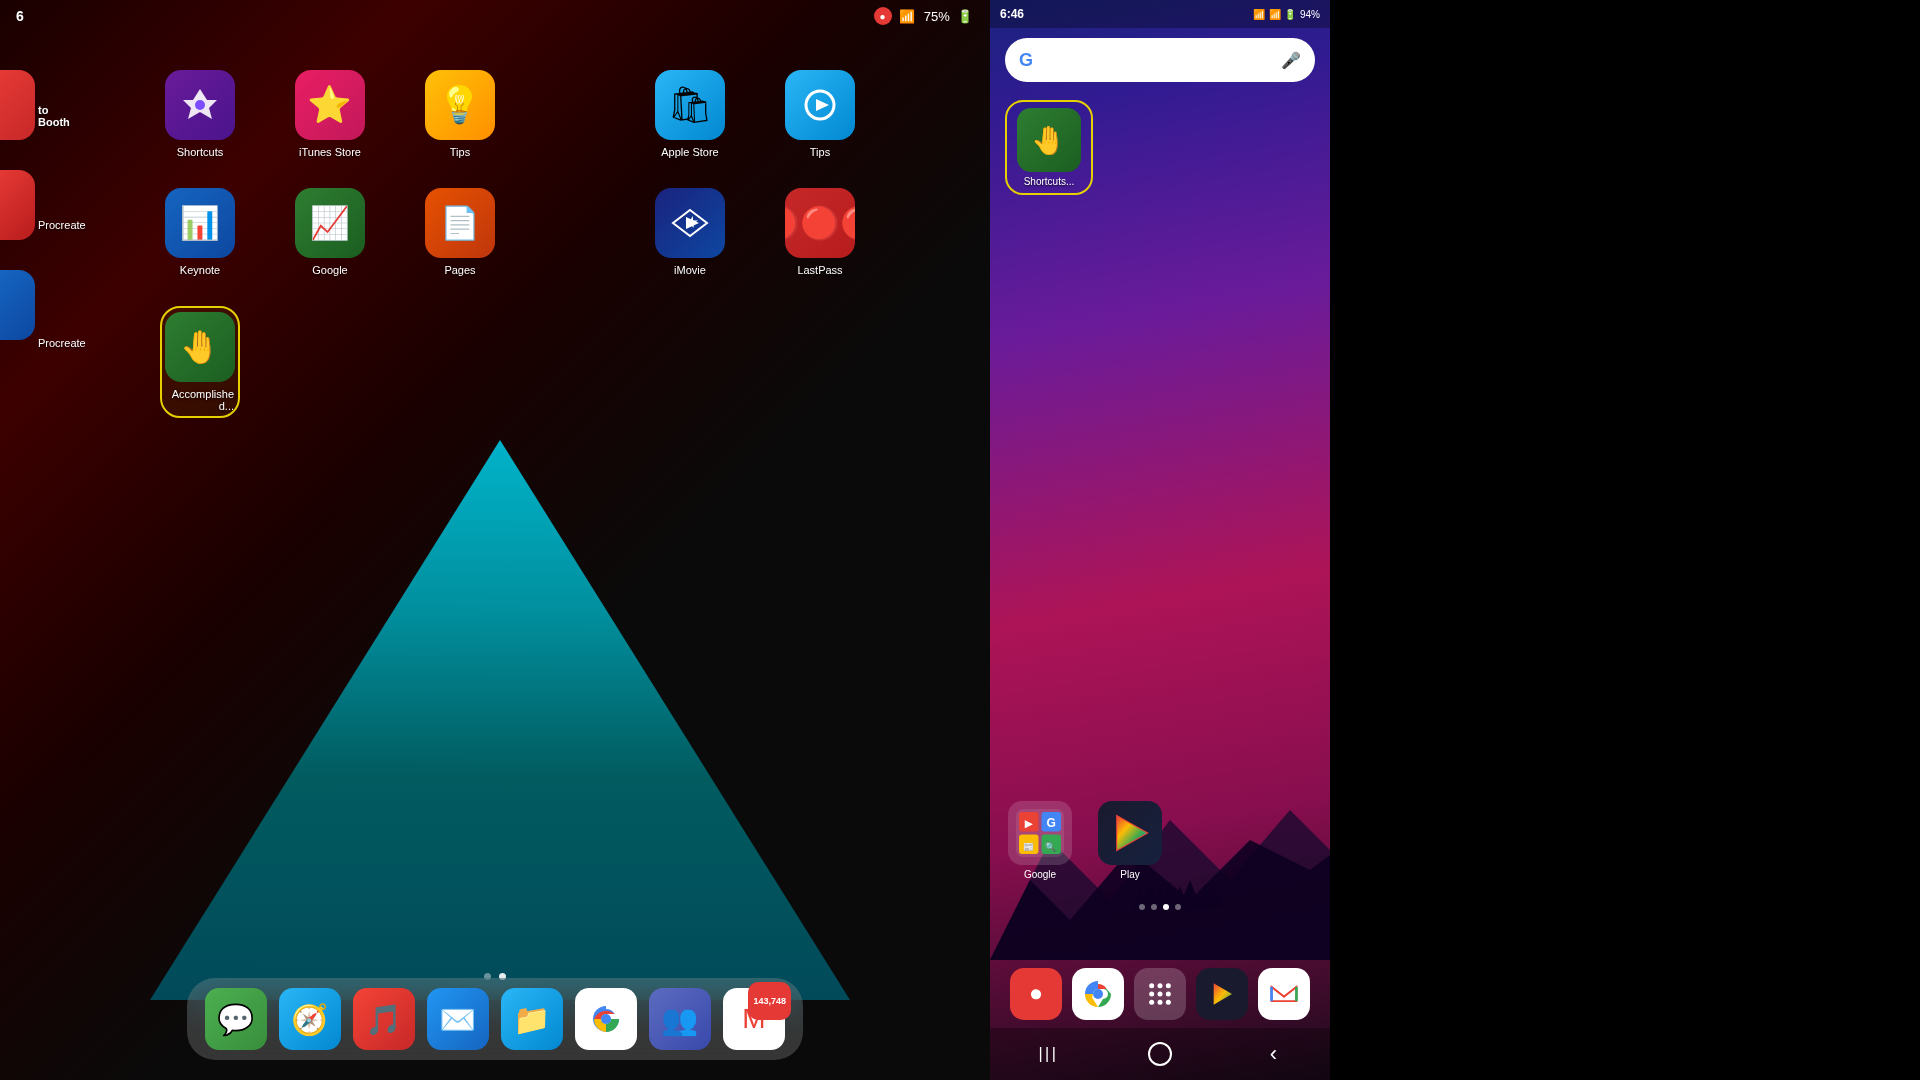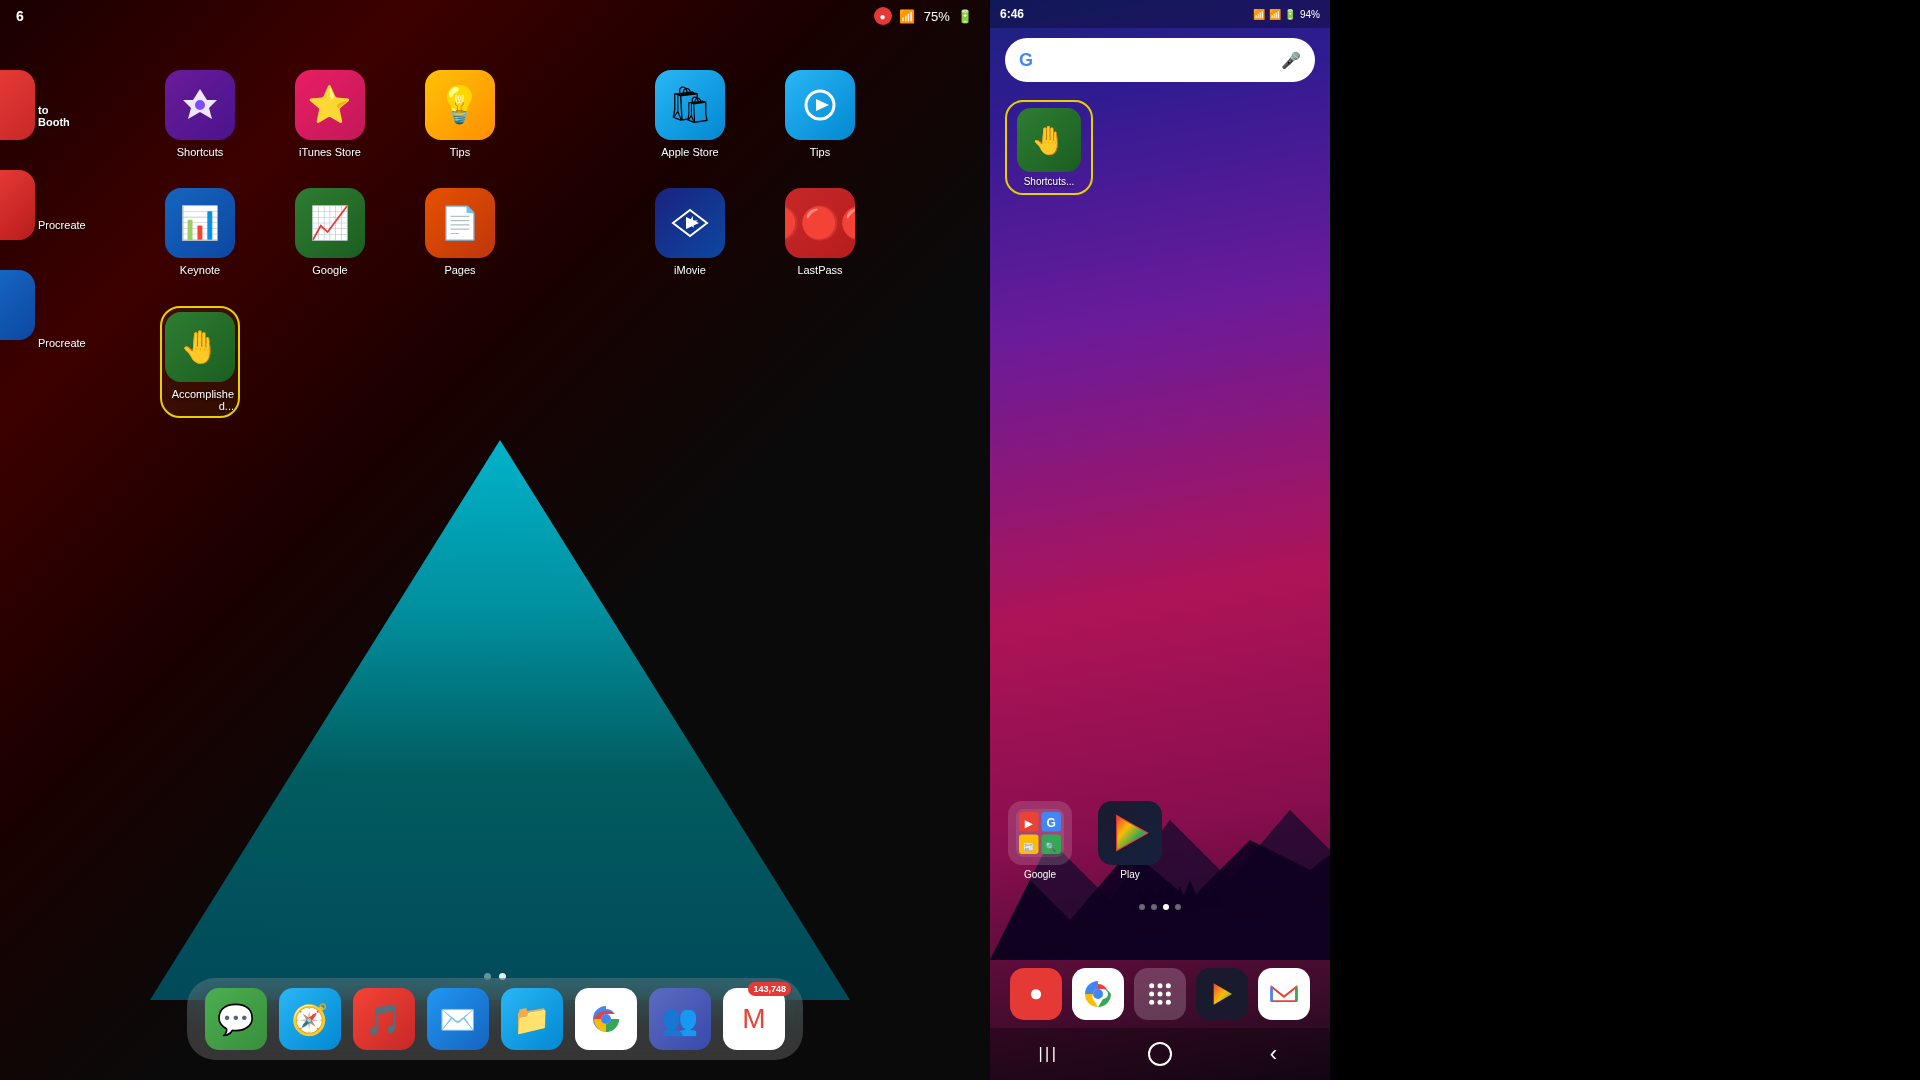--- a/index.html
+++ b/index.html
@@ -187,21 +187,21 @@
     .dock-icon-gmail { background: white; }
 
     .gmail-badge {
       position: absolute;
       top: -6px;
       right: -6px;
       background: #e53935;
       color: white;
       font-size: 9px;
       font-weight: bold;
-      padding: 2px 5px;
+      padding: 14px 5px;
       border-radius: 10px;
       white-space: nowrap;
     }
 
     
     .page-dots {
       position: absolute;
       bottom: 100px;
       left: 50%;
       transform: translateX(-50%);

